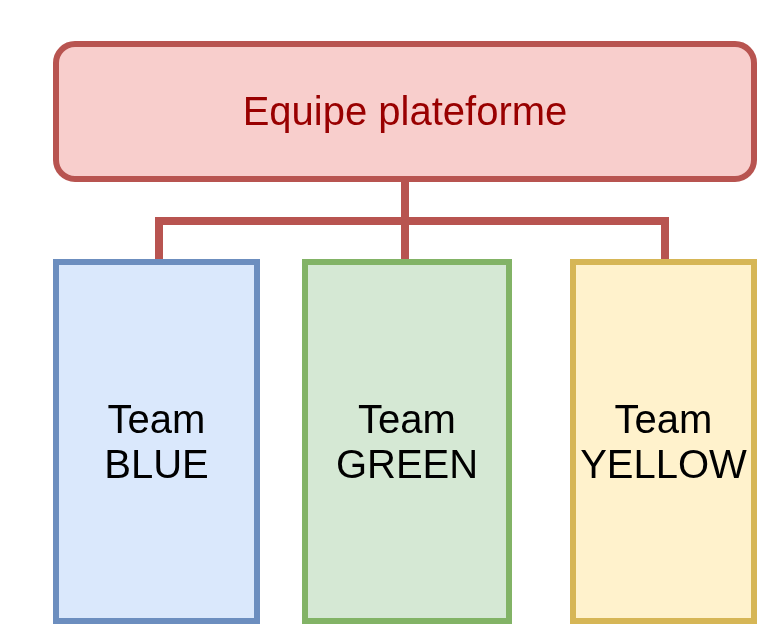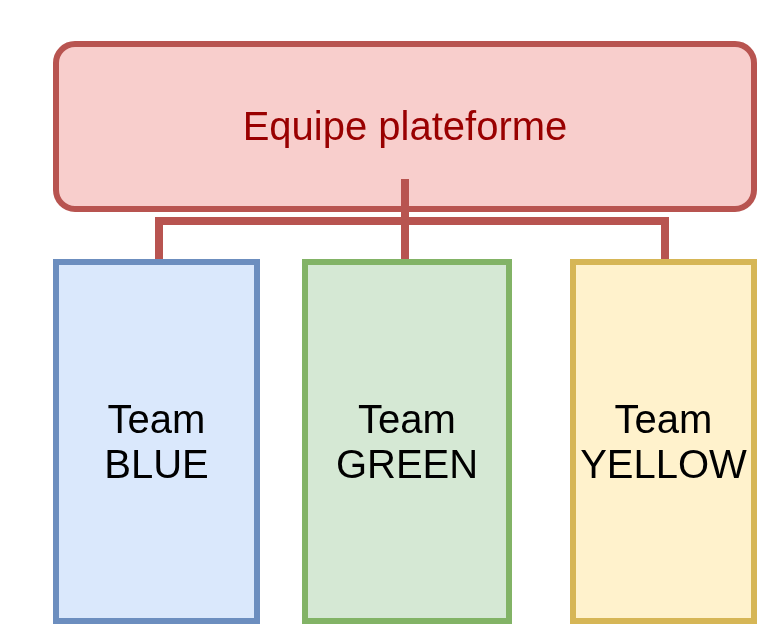--- a/index.html
+++ b/index.html
@@ -27,21 +27,21 @@
   }
   .node .label {
     white-space: pre-line;
     line-height: 1.12;
     font-size: 40px;
   }
   .node-root {
     left: 53px;
     top: 41px;
     width: 704px;
-    height: 171px;
+    height: 141px;
     border-radius: 22px;
   }
   .node-blue {
     left: 53px;
     top: 259px;
     width: 207px;
     height: 365px;
   }
   .node-green {
     left: 302px;

